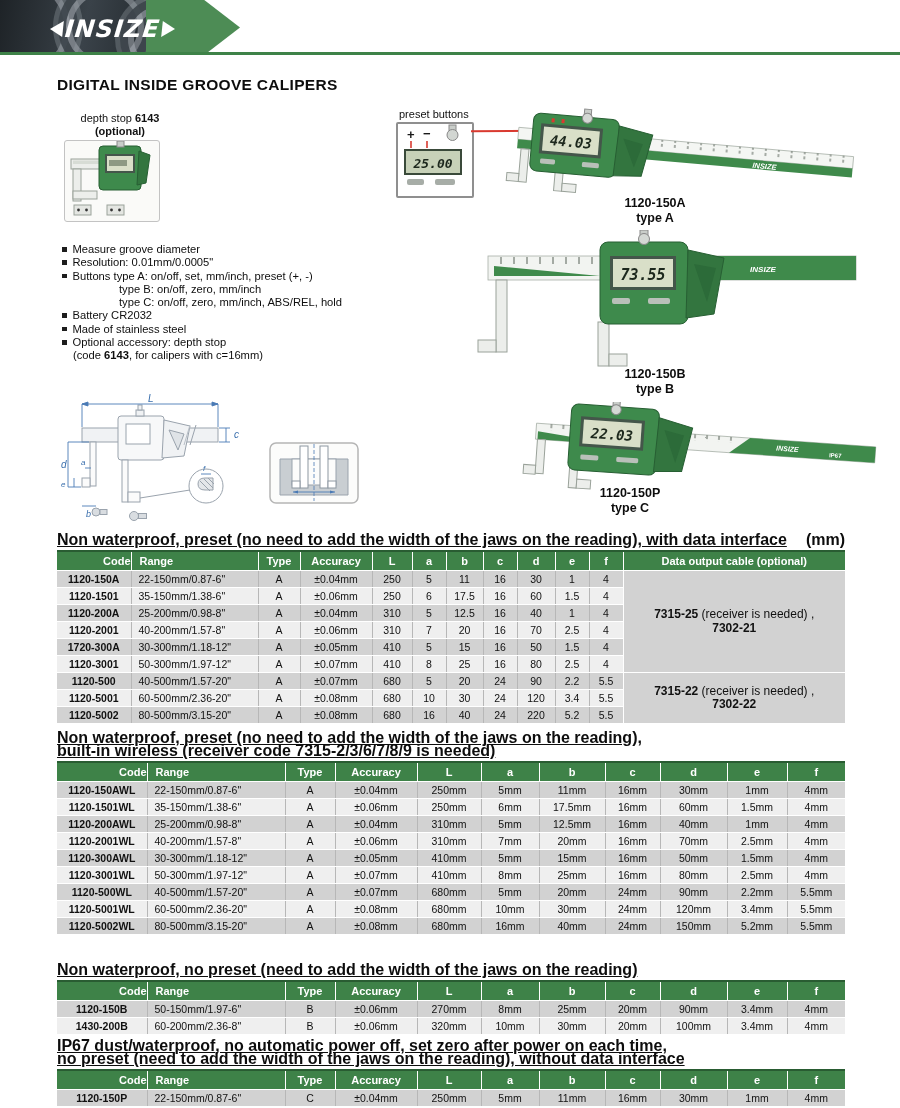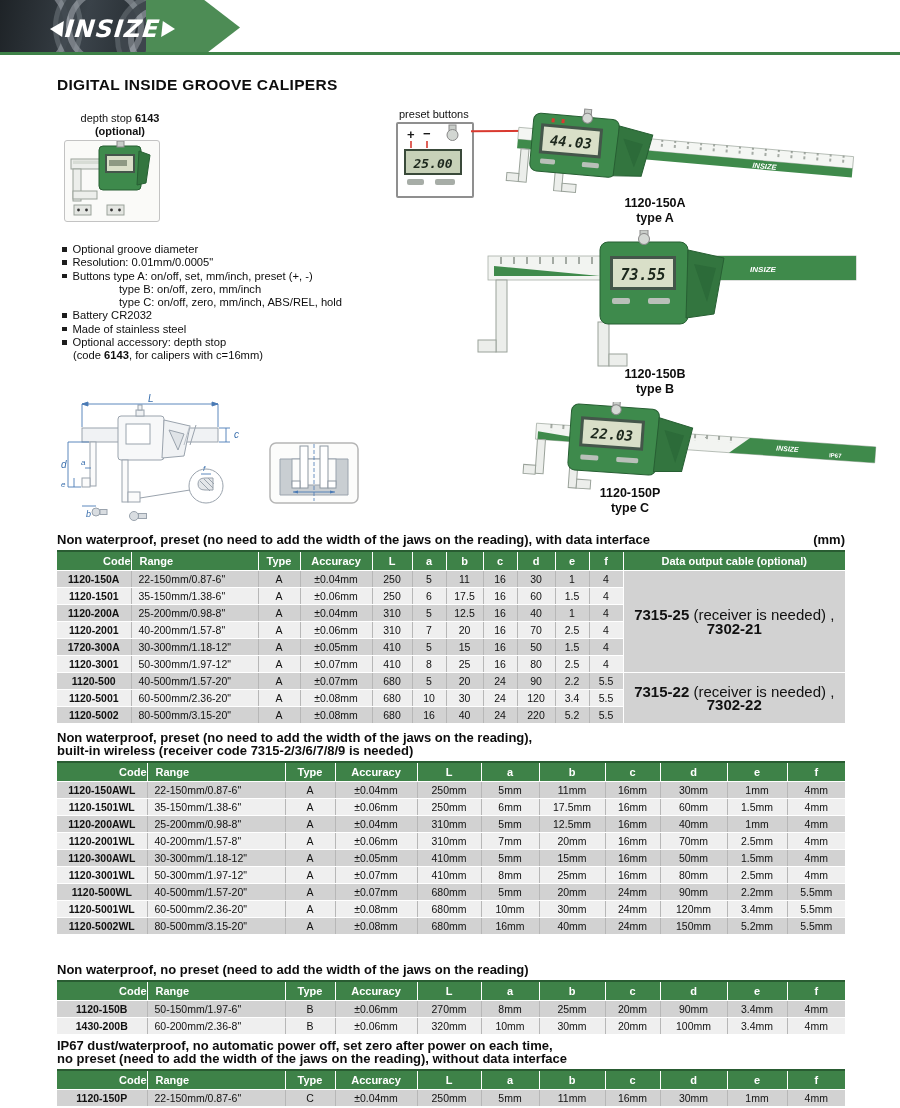--- a/index.html
+++ b/index.html
@@ -44,35 +44,35 @@
   .inset{position:absolute;left:396px;top:122px;width:74px;height:72px;background:#fff;
          border:2px solid #8f8f8f;border-radius:2px;}
   .red-line{position:absolute;left:471px;top:130px;width:84px;height:2px;background:#d93a30;
             transform:rotate(-.5deg);}
   .prod-label{position:absolute;text-align:center;font-size:12.5px;font-weight:bold;
               line-height:14.5px;color:#0d0d0d;}
   .abs{position:absolute;}
 
   
   .tbl-wrap{position:absolute;left:57px;width:788px;}
-  .tbl-title{font-size:13px;font-weight:bold;line-height:13px;color:#0d0d0d;position:relative;}
+  .tbl-title{font-size:16px;font-weight:bold;line-height:13px;color:#0d0d0d;position:relative;text-decoration:underline;}
   .unit-label{position:absolute;right:0;top:0;font-weight:bold;}
   table.spec{border-collapse:collapse;table-layout:fixed;width:788px;margin-top:4px;}
   table.spec th{background:#3e8248;color:#fff;font-size:11px;font-weight:bold;height:18px;
     border-left:1px solid #fff;border-bottom:1.5px solid #fff;border-top:2px solid #295c32;
     text-align:center;padding:0;}
   table.spec th.al{text-align:left;padding-left:8px;}
   table.spec th:first-child{border-left:none;text-align:right;}
   table.spec td{font-size:10.5px;height:16px;text-align:center;padding:0;
     border-left:1px solid #b7b7b7;border-bottom:1.5px solid #fff;color:#111;}
   table.spec td:first-child{border-left:none;font-weight:bold;}
   table.spec td.al{text-align:left;padding-left:7px;}
   table.spec tr.rA td{background:#d2d2d2;}
   table.spec tr.rB td{background:#efefef;}
-  table.spec td.cable{background:#d4d4d4;font-size:15px;line-height:13.5px;font-weight:normal;
+  table.spec td.cable{background:#d4d4d4;font-size:12px;line-height:13.5px;font-weight:normal;
     border-left:1px solid #fff;vertical-align:middle;}
   table.spec td.cable.div{border-top:1.5px solid #6e6e6e;}
 
   .lcd-txt{font-family:"DejaVu Sans Mono",monospace;font-weight:bold;font-style:italic;}
 </style>
 </head>
 <body>
 
 <div class="banner">
   <div class="banner-photo">
@@ -110,21 +110,21 @@
     <rect x="9" y="64" width="17" height="10" fill="#e4e6e2" stroke="#9aa29a"></rect>
     <circle cx="13.5" cy="69" r="1.4" fill="#333"></circle>
       <circle cx="21.5" cy="69" r="1.4" fill="#333"></circle>
     <rect x="42" y="64" width="17" height="10" fill="#e4e6e2" stroke="#9aa29a"></rect>
     <circle cx="46.5" cy="69" r="1.4" fill="#333"></circle>
       <circle cx="54.5" cy="69" r="1.4" fill="#333"></circle>
   </svg>
 </div>
 
 <div class="features" id="features">
-    <div class="f-line"><span class="f-bullet"></span><span>Optional groove diameter</span></div>
+    <div class="f-line"><span class="f-bullet"></span><span>Measure groove diameter</span></div>
     <div class="f-line"><span class="f-bullet"></span><span>Resolution: 0.01mm/0.0005"</span></div>
     <div class="f-line"><span class="f-bullet"></span><span>Buttons type A: on/off, set, mm/inch, preset (+, -)</span></div>
     <div class="f-line ind1"><span>type B: on/off, zero, mm/inch</span></div>
     <div class="f-line ind1"><span>type C: on/off, zero, mm/inch, ABS/REL, hold</span></div>
     <div class="f-line"><span class="f-bullet"></span><span>Battery CR2032</span></div>
     <div class="f-line"><span class="f-bullet"></span><span>Made of stainless steel</span></div>
     <div class="f-line"><span class="f-bullet"></span><span>Optional accessory: depth stop</span></div>
     <div class="f-line ind2"><span>(code </span><b>6143</b><span>, for calipers with c=16mm)</span></div>
   </div>
 

